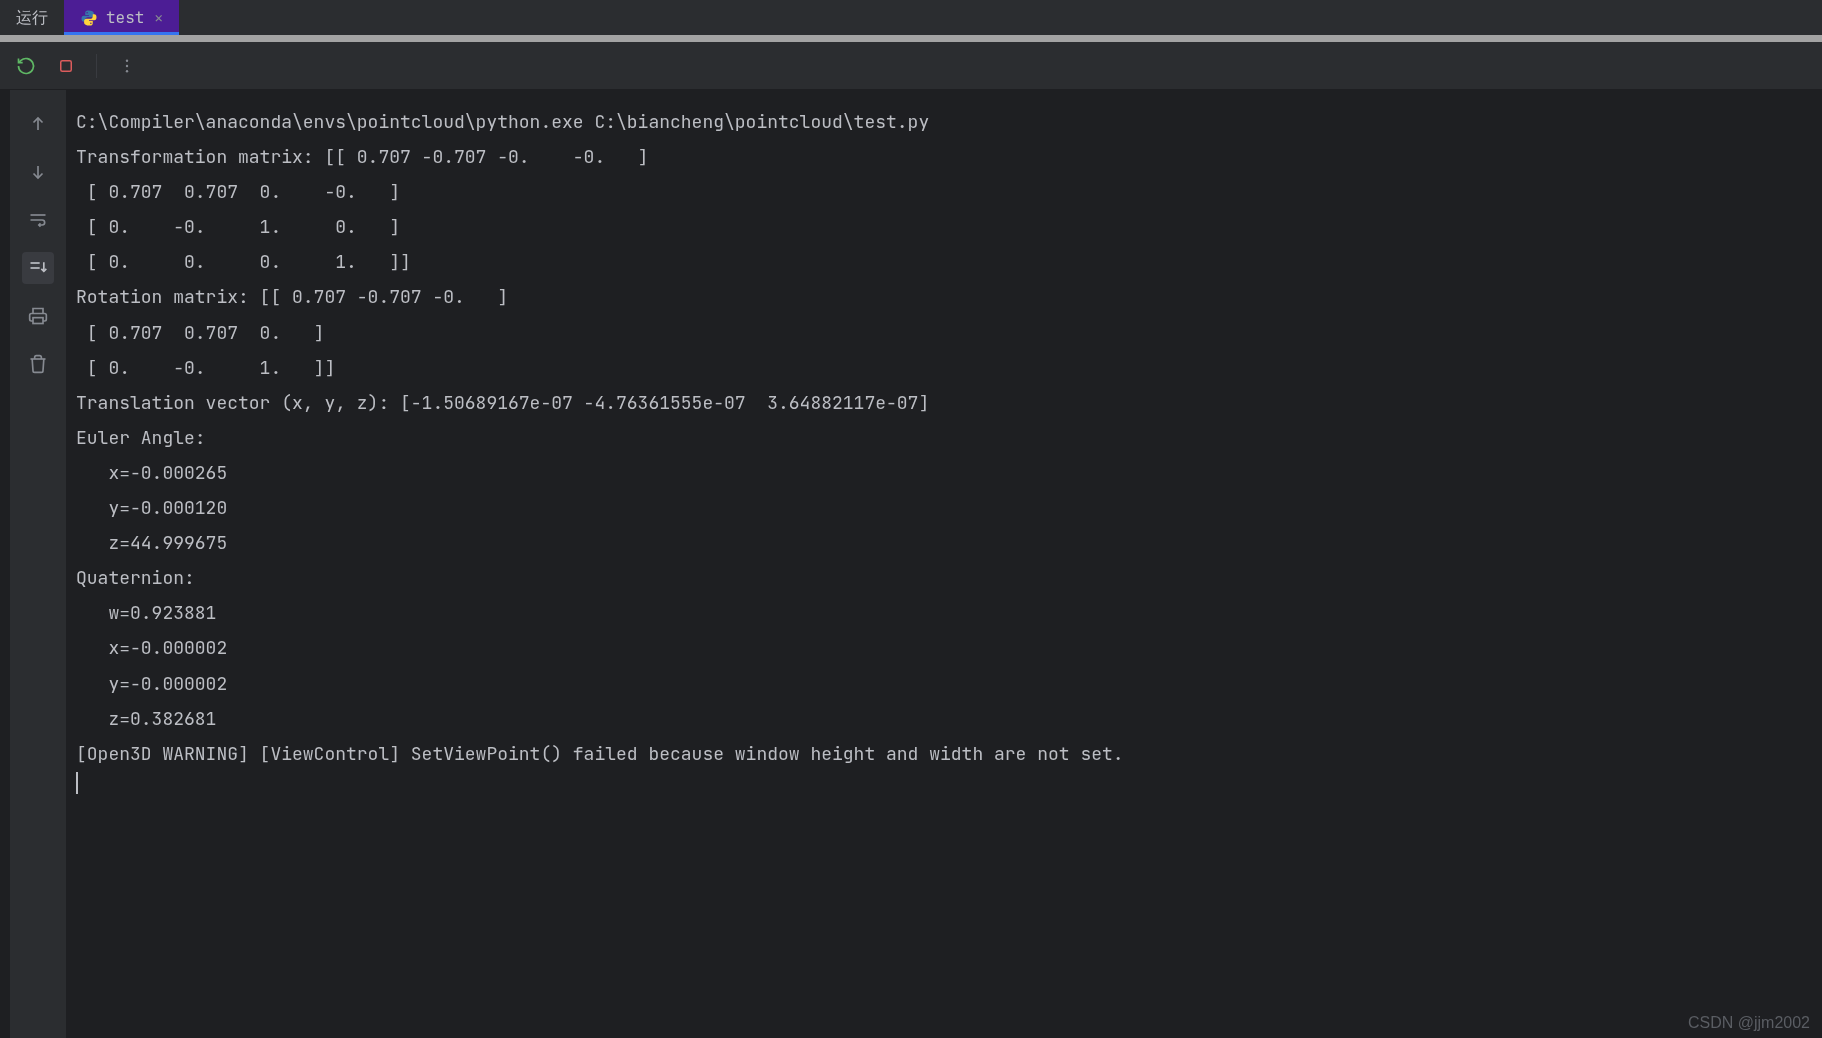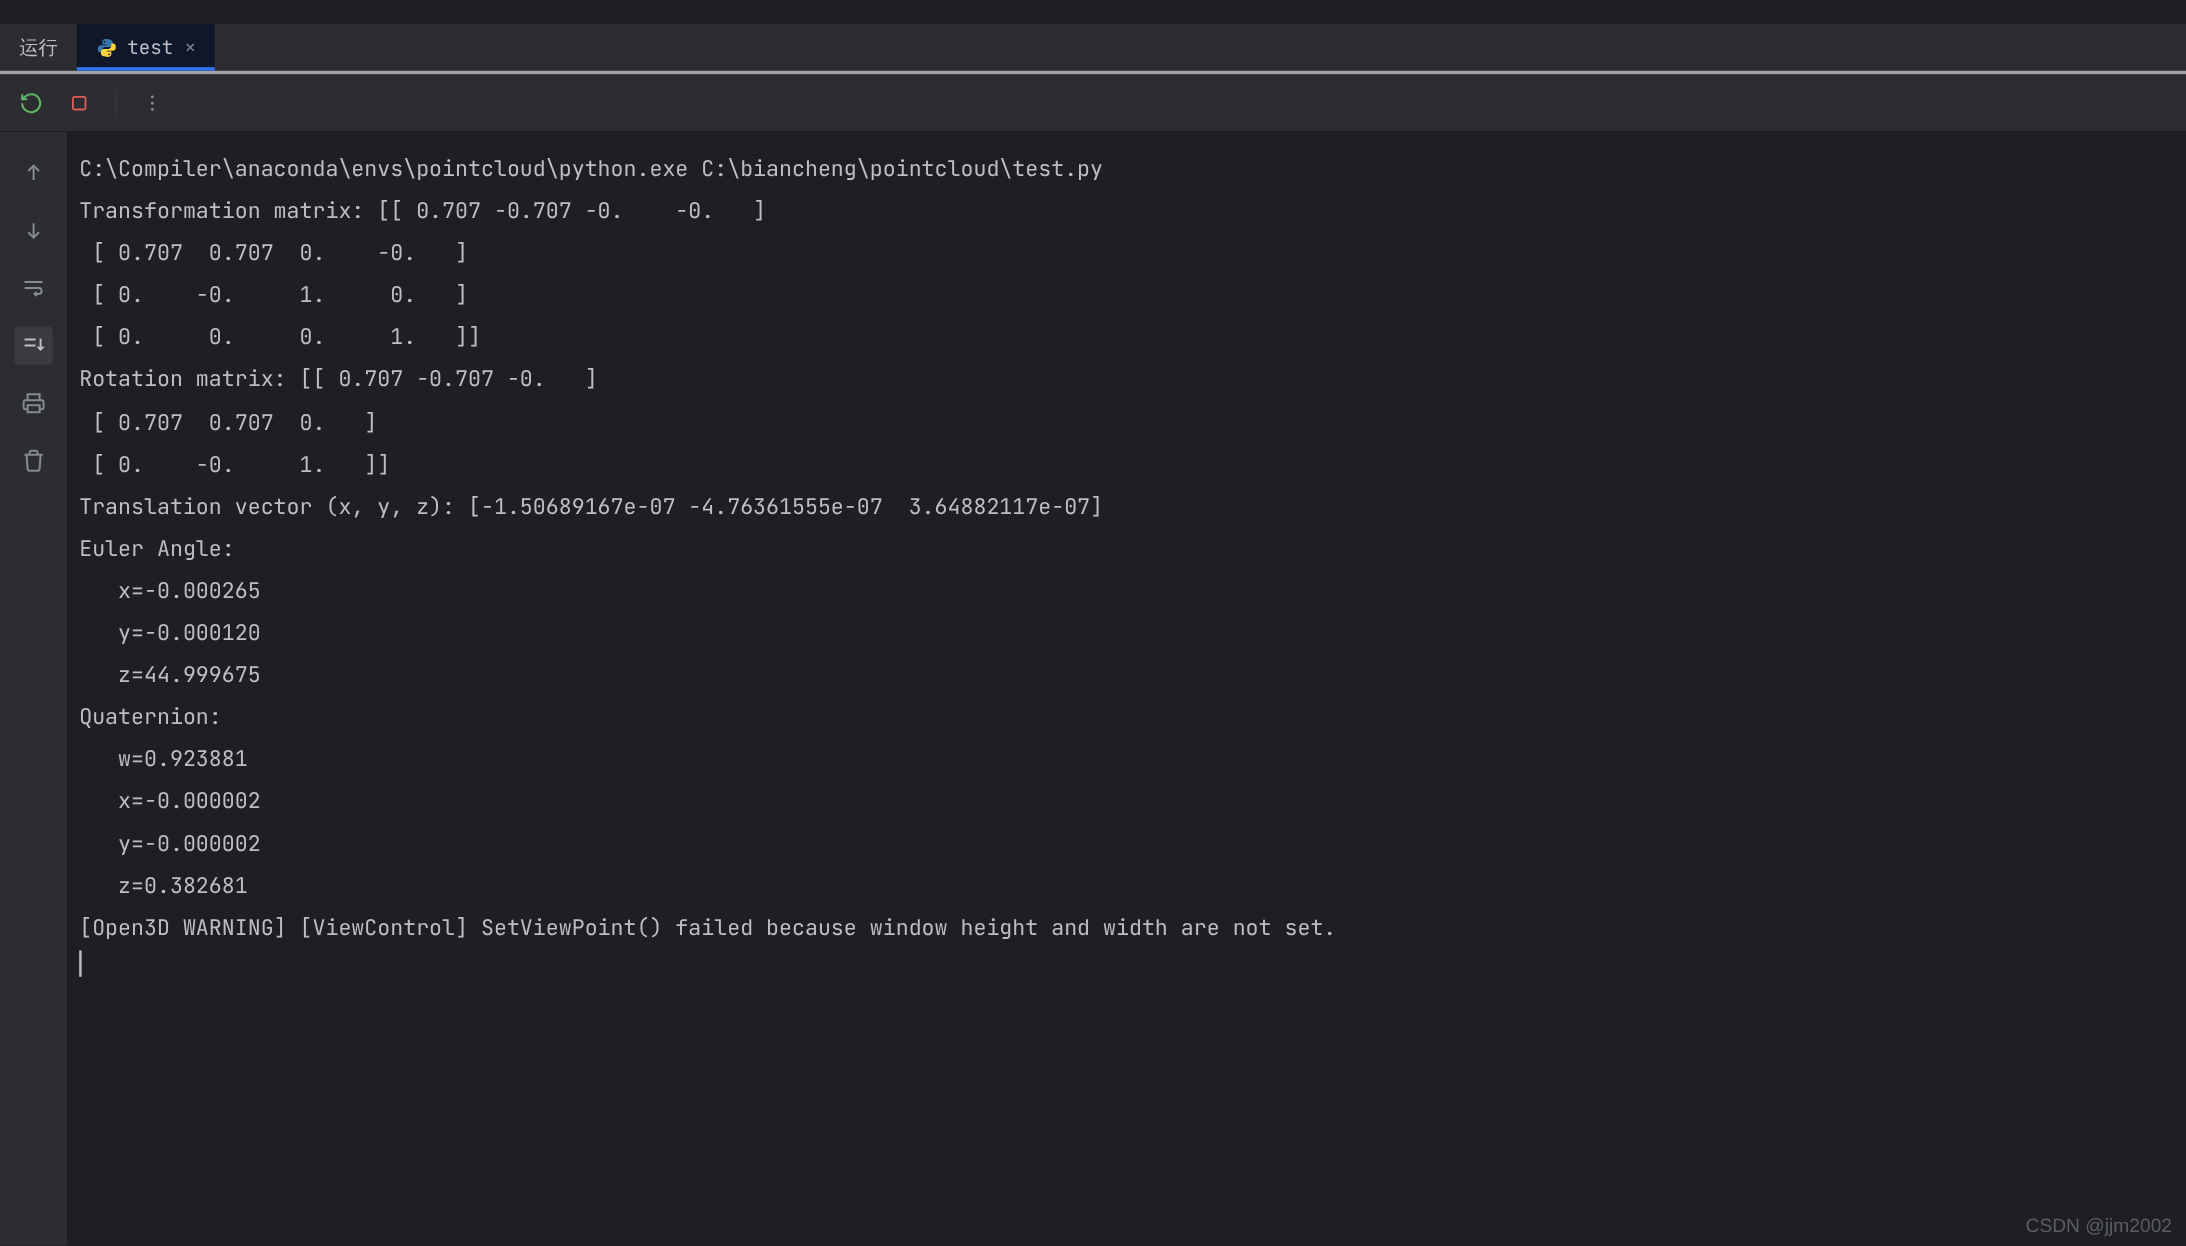--- a/index.html
+++ b/index.html
@@ -15,35 +15,34 @@
       width: 1822px;
       height: 1038px;
       overflow: hidden;
       position: relative;
     }
     .tab-bar {
       display: flex;
       align-items: flex-start;
       height: 42px;
       background: #2b2d30;
-      border-bottom: 3px solid #a3a3a3;
-      margin-top: 20px;
+      border-bottom: 7px solid #a3a3a3;
     }
     .tab {
       display: flex;
       align-items: center;
       padding: 0 16px;
       height: 100%;
       color: #bcbec4;
       font-size: 16px;
       cursor: pointer;
       position: relative;
     }
     .tab.active {
-      background: #0f172a;
+      background: #4c1d95;
     }
     .tab.active::after {
       content: "";
       position: absolute;
       bottom: 0;
       left: 0;
       right: 0;
       height: 3px;
       background: #3574f0;
     }
@@ -77,20 +76,21 @@
     }
     .divider {
       width: 1px;
       height: 24px;
       background: #393b40;
       margin: 0 4px;
     }
     .main-area {
       display: flex;
       height: calc(100% - 90px);
+      padding-left: 10px;
     }
     .sidebar {
       width: 56px;
       background: #2b2d30;
       display: flex;
       flex-direction: column;
       align-items: center;
       padding-top: 18px;
       gap: 16px;
     }

